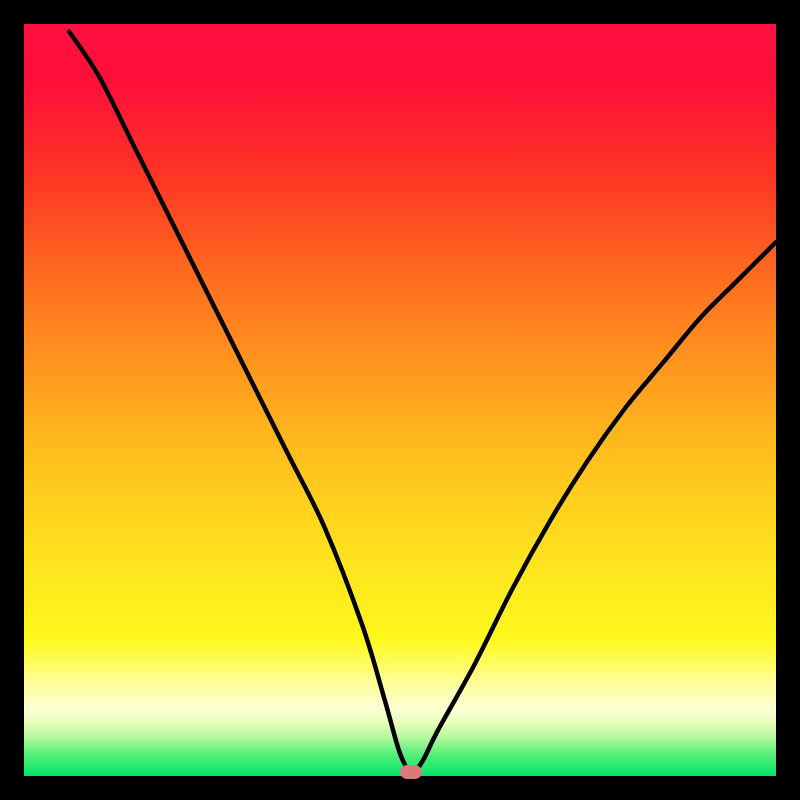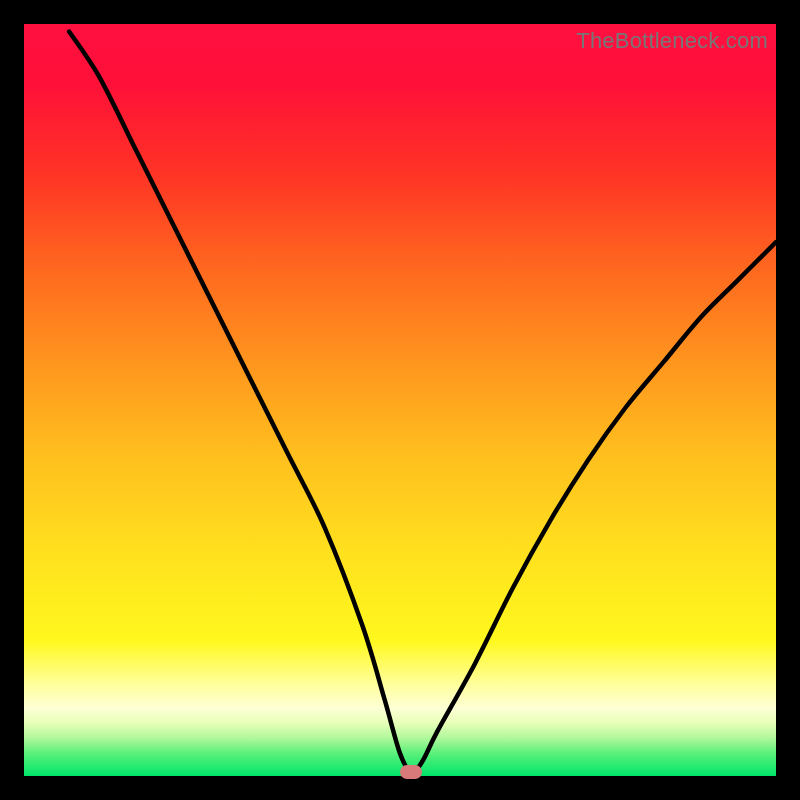--- a/index.html
+++ b/index.html
@@ -68,21 +68,20 @@
     transform: translate(-50%, -50%);
   }
 </style>
 </head>
 <body>
 
 <div class="frame">
 
   <div class="plot-area">
 
-    <div class="watermark">TheBottleneck.com</div>
 
     <svg class="curve" viewBox="0 0 752 752" preserveAspectRatio="none">
       <path id="curve-path" d="M 45.1 7.5 C 50.1 15.0, 63.9 32.6, 75.2 52.6 C 86.5 72.7, 100.3 102.8, 112.8 127.8 C 125.3 152.9, 137.9 178.0, 150.4 203.0 C 162.9 228.1, 175.5 253.2, 188.0 278.2 C 200.5 303.3, 213.1 328.4, 225.6 353.4 C 238.1 378.5, 250.7 403.6, 263.2 428.6 C 275.7 453.7, 288.3 475.0, 300.8 503.8 C 313.3 532.7, 328.4 572.8, 338.4 601.6 C 348.4 630.4, 354.7 655.5, 361.0 676.8 C 367.2 698.1, 371.6 717.5, 376.0 729.4 C 380.4 741.3, 383.5 747.0, 387.3 748.2 C 391.0 749.5, 394.2 743.9, 398.6 737.0 C 402.9 730.1, 404.8 723.2, 413.6 706.9 C 422.4 690.6, 438.7 663.0, 451.2 639.2 C 463.7 615.4, 476.3 587.8, 488.8 564.0 C 501.3 540.2, 513.9 517.6, 526.4 496.3 C 538.9 475.0, 551.5 455.0, 564.0 436.2 C 576.5 417.4, 589.1 399.8, 601.6 383.5 C 614.1 367.2, 626.7 353.4, 639.2 338.4 C 651.7 323.4, 664.3 307.1, 676.8 293.3 C 689.3 279.5, 701.9 268.2, 714.4 255.7 C 726.9 243.1, 745.7 224.3, 752.0 218.1" fill="none" stroke="#000000" stroke-width="4.5" stroke-linecap="round" stroke-linejoin="round"></path>
     </svg>
 
     <div class="marker" id="marker" style="left: 387.28px; top: 748.24px; background: rgb(217, 122, 122);"></div>
 
   </div>
 </div>
 

